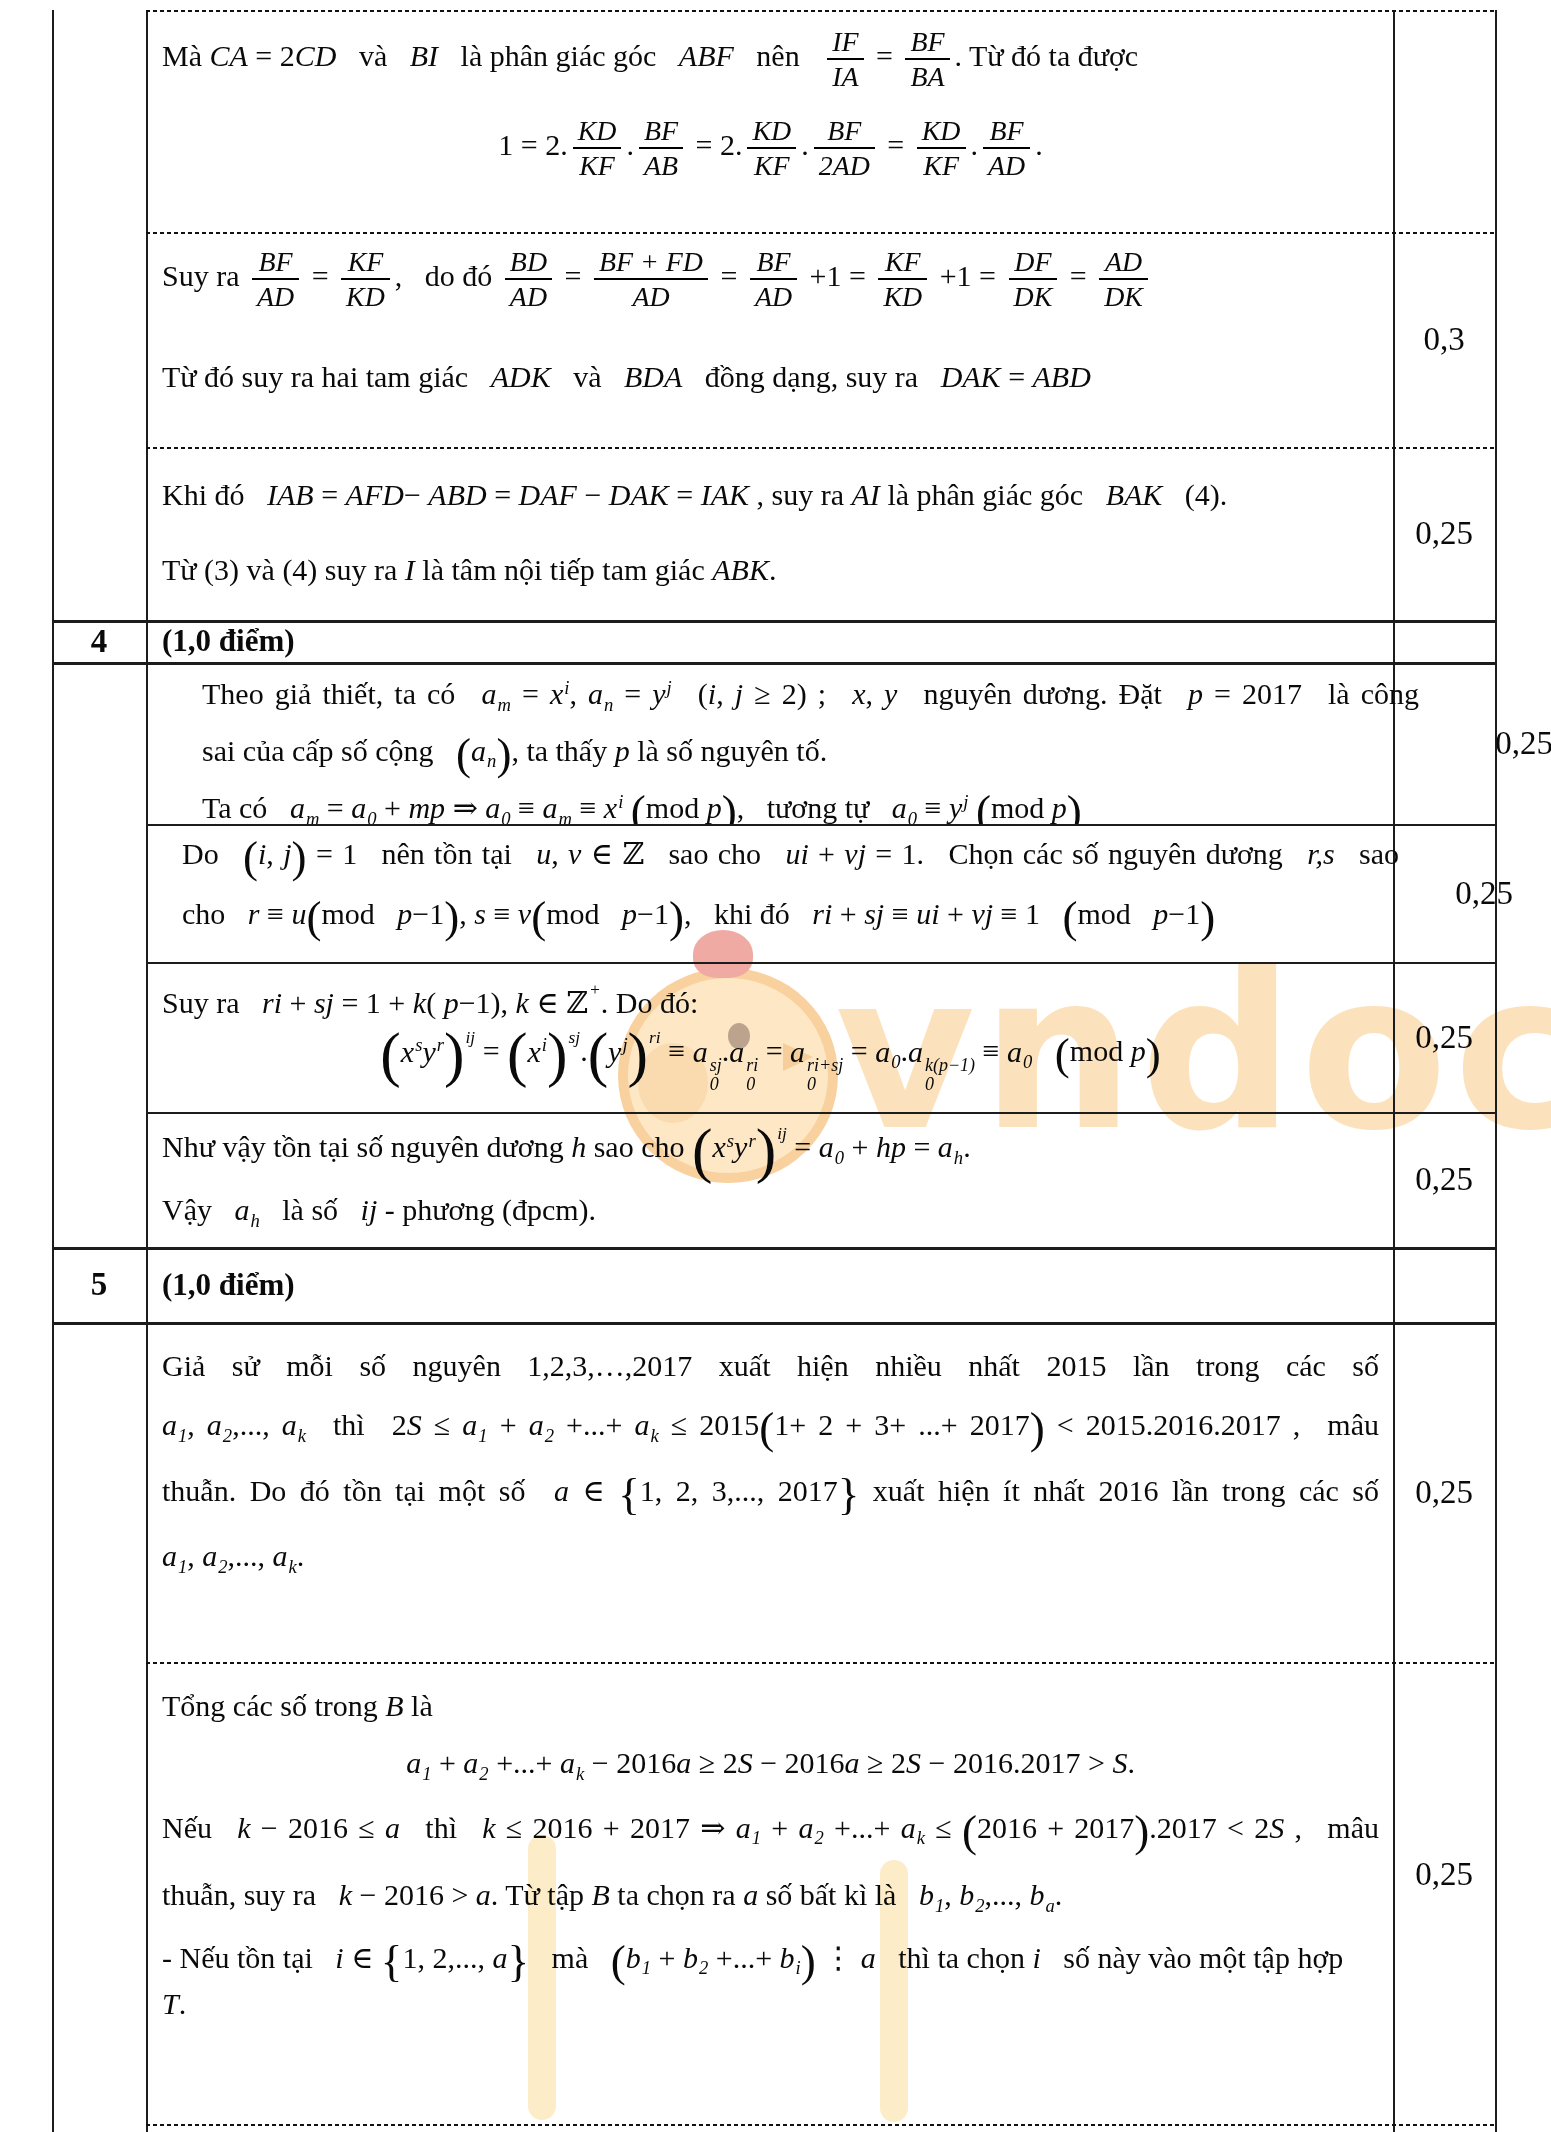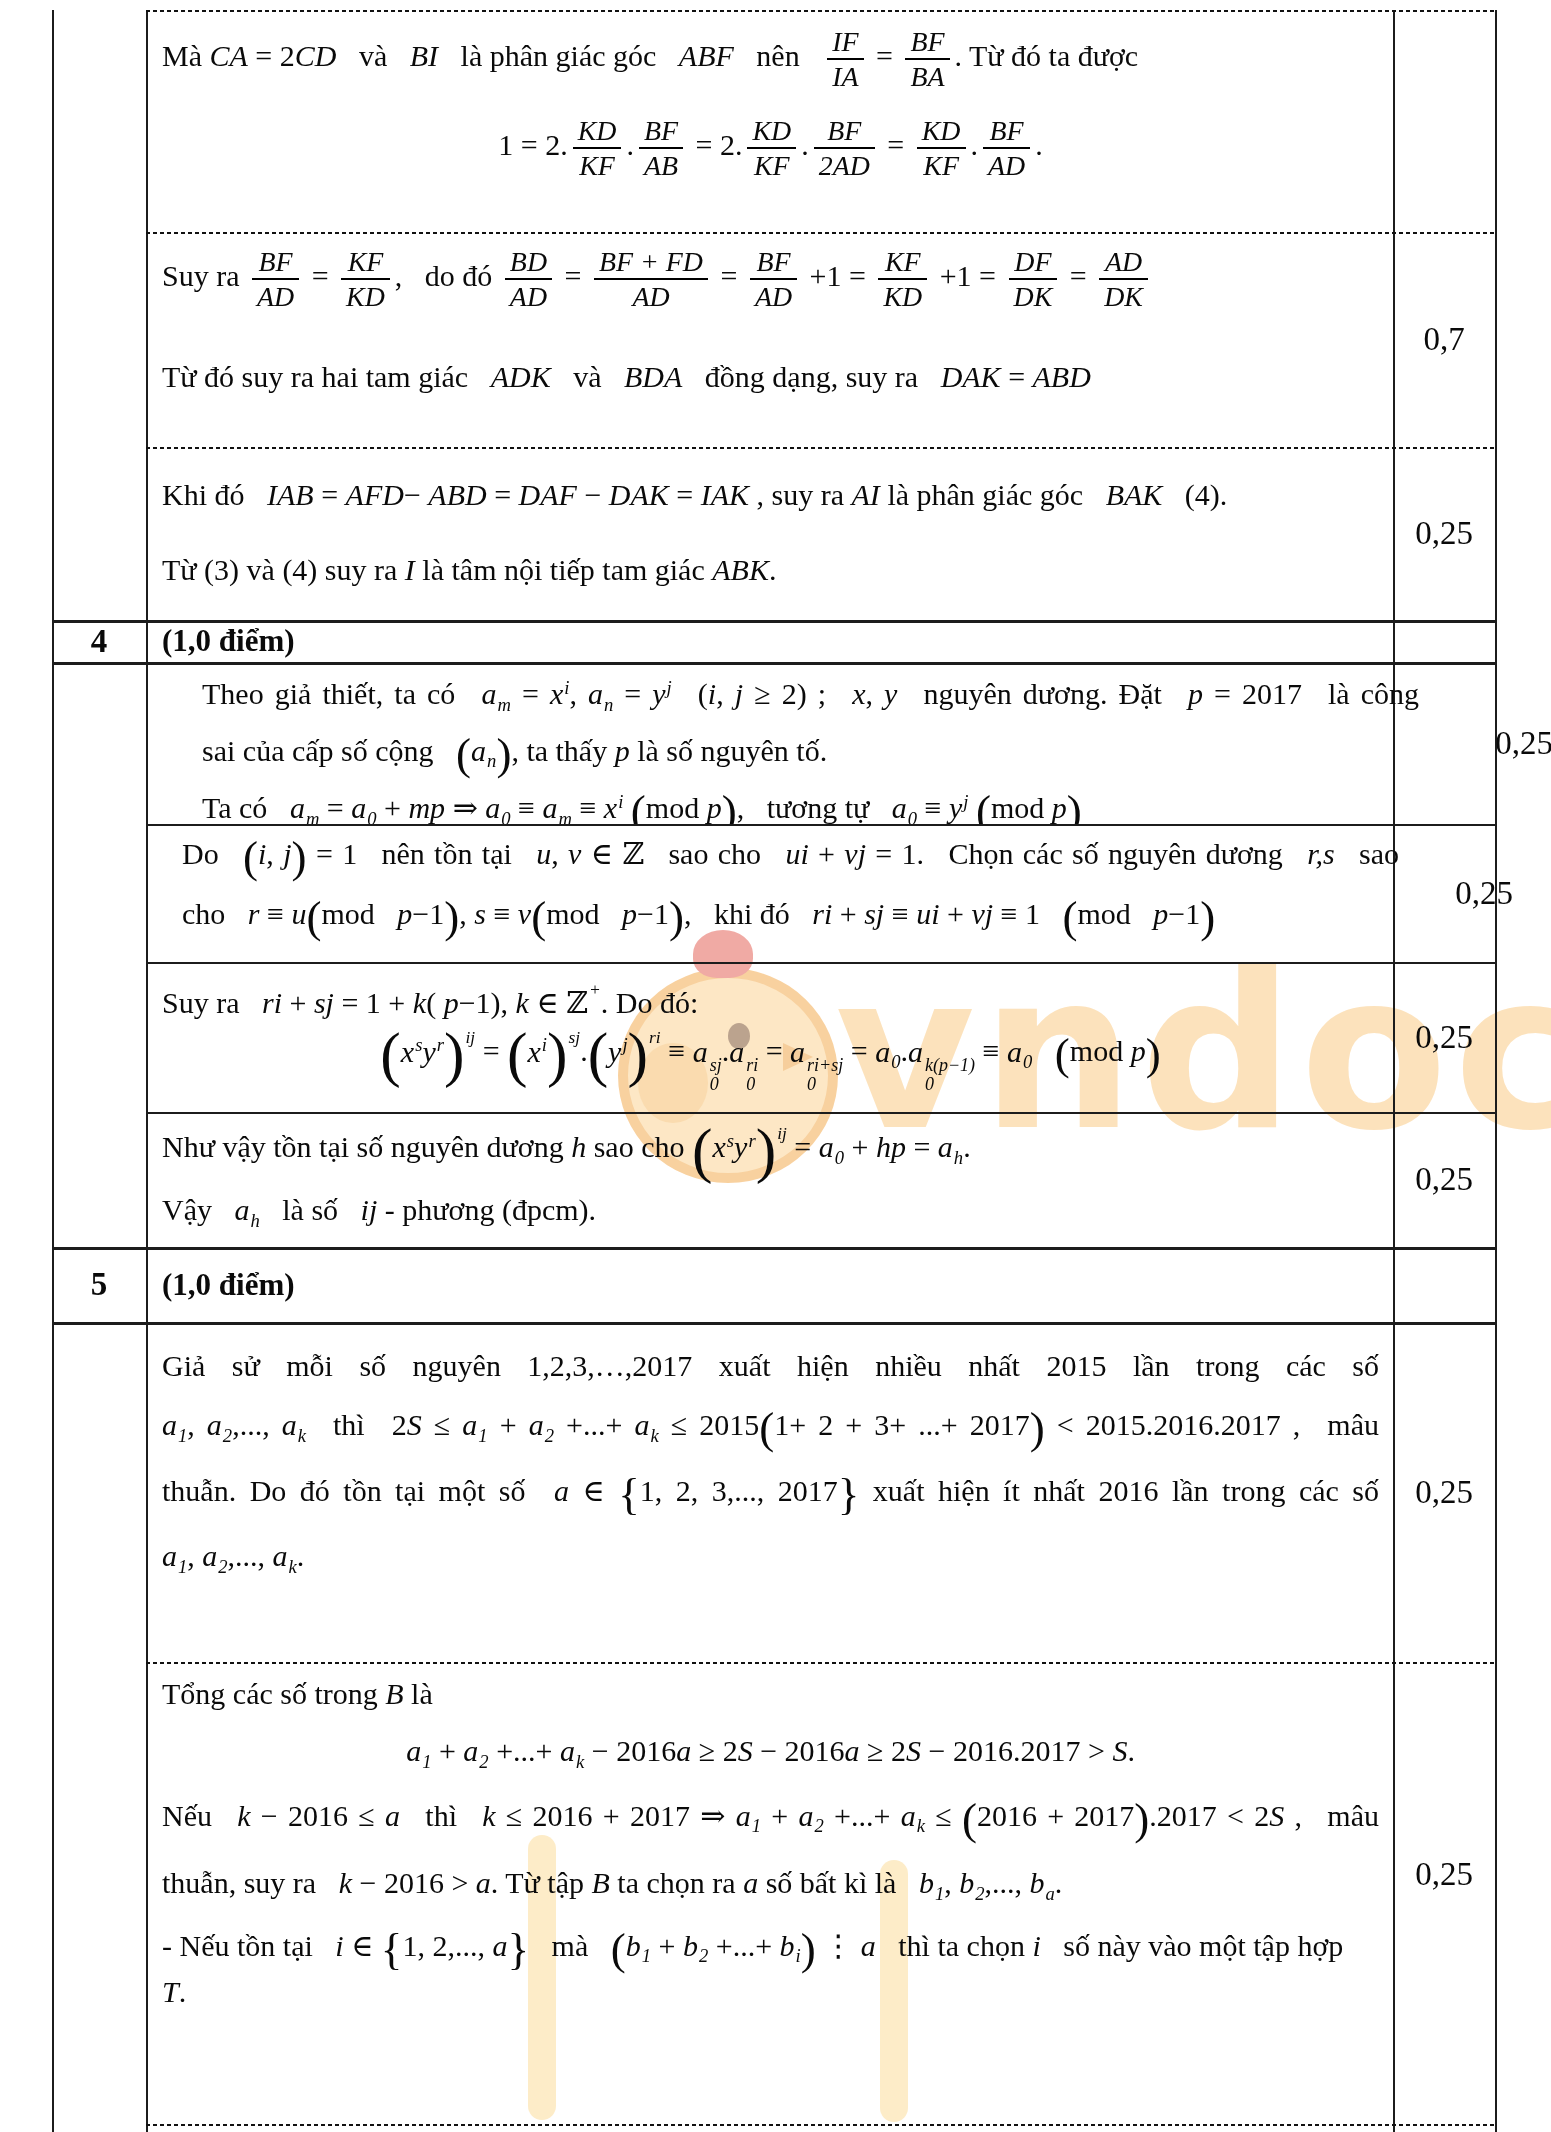--- a/index.html
+++ b/index.html
@@ -135,21 +135,21 @@
               <span class="fd">KD</span>
             </span><span> +1 = </span><span class="frac">
               <span class="fn">DF</span>
               <span class="fd">DK</span>
             </span><span> = </span><span class="frac">
               <span class="fn">AD</span>
               <span class="fd">DK</span>
             </span></div>
           <div class="ln" style="margin-top: 42px;"><span>Từ đó suy ra hai tam giác  </span><span class="it">ADK</span><span>  và  </span><span class="it">BDA</span><span>  đồng dạng, suy ra  </span><span class="it">DAK</span><span> = </span><span class="it">ABD</span></div>
         </div>
-        <div class="cell-score">0,7</div>
+        <div class="cell-score">0,3</div>
       </div>
       <div class="row" style="height: 173px;">
         <div class="sep sep-dashed"></div>
         <div class="cell-num"></div>
         <div class="cell-content">
           <div class="ln" style="margin-top: 28px;"><span>Khi đó  </span><span class="it">IAB</span><span> = </span><span class="it">AFD</span><span>− </span><span class="it">ABD</span><span> = </span><span class="it">DAF</span><span> − </span><span class="it">DAK</span><span> = </span><span class="it">IAK</span><span> , suy ra </span><span class="it">AI</span><span> là phân giác góc  </span><span class="it">BAK</span><span>  (4).</span></div>
           <div class="ln" style="margin-top: 36px;"><span>Từ (3) và (4) suy ra </span><span class="it">I</span><span> là tâm nội tiếp tam giác </span><span class="it">ABK</span><span>.</span></div>
         </div>
         <div class="cell-score">0,25</div>
       </div>
@@ -226,21 +226,21 @@
           <div class="ln just" style="margin-top: 20px;"><span><span class="it">a</span><sub class="msub">1</sub></span><span>, </span><span><span class="it">a</span><sub class="msub">2</sub></span><span>,..., </span><span><span class="it">a</span><sub class="msub">k</sub></span><span>  thì  2</span><span class="it">S</span><span> ≤ </span><span><span class="it">a</span><sub class="msub">1</sub></span><span> + </span><span><span class="it">a</span><sub class="msub">2</sub></span><span> +...+ </span><span><span class="it">a</span><sub class="msub">k</sub></span><span> ≤ 2015</span><span class="big">(</span><span>1+ 2 + 3+ ...+ 2017</span><span class="big">)</span><span> &lt; 2015.2016.2017 ,  mâu</span></div>
           <div class="ln just" style="margin-top: 20px;"><span>thuẫn. Do đó tồn tại một số  </span><span class="it">a</span><span> ∈ </span><span class="big">{</span><span>1, 2, 3,..., 2017</span><span class="big">}</span><span> xuất hiện ít nhất 2016 lần trong các số</span></div>
           <div class="ln" style="margin-top: 20px;"><span><span class="it">a</span><sub class="msub">1</sub></span><span>, </span><span><span class="it">a</span><sub class="msub">2</sub></span><span>,..., </span><span><span class="it">a</span><sub class="msub">k</sub></span><span>.</span></div>
         </div>
         <div class="cell-score">0,25</div>
       </div>
       <div class="row" style="height: 424px;">
         <div class="sep sep-dashed"></div>
         <div class="cell-num"></div>
         <div class="cell-content">
-          <div class="ln" style="margin-top: 12px;"><span>Tổng các số trong </span><span class="it">B</span><span> là</span></div>
+          <div class="ln" style="margin-top: 24px;"><span>Tổng các số trong </span><span class="it">B</span><span> là</span></div>
           <div class="ln center" style="margin-top: 18px;"><span><span class="it">a</span><sub class="msub">1</sub></span><span> + </span><span><span class="it">a</span><sub class="msub">2</sub></span><span> +...+ </span><span><span class="it">a</span><sub class="msub">k</sub></span><span> − 2016</span><span class="it">a</span><span> ≥ 2</span><span class="it">S</span><span> − 2016</span><span class="it">a</span><span> ≥ 2</span><span class="it">S</span><span> − 2016.2017 &gt; </span><span class="it">S</span><span>.</span></div>
           <div class="ln just" style="margin-top: 22px;"><span>Nếu  </span><span class="it">k</span><span> − 2016 ≤ </span><span class="it">a</span><span>  thì   </span><span class="it">k</span><span> ≤ 2016 + 2017 ⇒ </span><span><span class="it">a</span><sub class="msub">1</sub></span><span> + </span><span><span class="it">a</span><sub class="msub">2</sub></span><span> +...+ </span><span><span class="it">a</span><sub class="msub">k</sub></span><span> ≤ </span><span class="big">(</span><span>2016 + 2017</span><span class="big">)</span><span>.2017 &lt; 2</span><span class="it">S</span><span> ,  mâu</span></div>
           <div class="ln" style="margin-top: 22px;"><span>thuẫn, suy ra  </span><span class="it">k</span><span> − 2016 &gt; </span><span class="it">a</span><span>. Từ tập </span><span class="it">B</span><span> ta chọn ra </span><span class="it">a</span><span> số bất kì là  </span><span><span class="it">b</span><sub class="msub">1</sub></span><span>, </span><span><span class="it">b</span><sub class="msub">2</sub></span><span>,..., </span><span><span class="it">b</span><sub class="msub">a</sub></span><span>.</span></div>
           <div class="ln" style="margin-top: 20px;"><span>- Nếu tồn tại  </span><span class="it">i</span><span> ∈ </span><span class="big">{</span><span>1, 2,..., </span><span class="it">a</span><span class="big">}</span><span>  mà  </span><span class="big">(</span><span><span class="it">b</span><sub class="msub">1</sub></span><span> + </span><span><span class="it">b</span><sub class="msub">2</sub></span><span> +...+ </span><span><span class="it">b</span><sub class="msub">i</sub></span><span class="big">)</span><span> ⋮ </span><span class="it">a</span><span>  thì ta chọn </span><span class="it">i</span><span>  số này vào một tập hợp  </span><span class="it">T</span><span>.</span></div>
         </div>
         <div class="cell-score">0,25</div>
       </div>
       <div class="botline"></div>
   </div>
 

